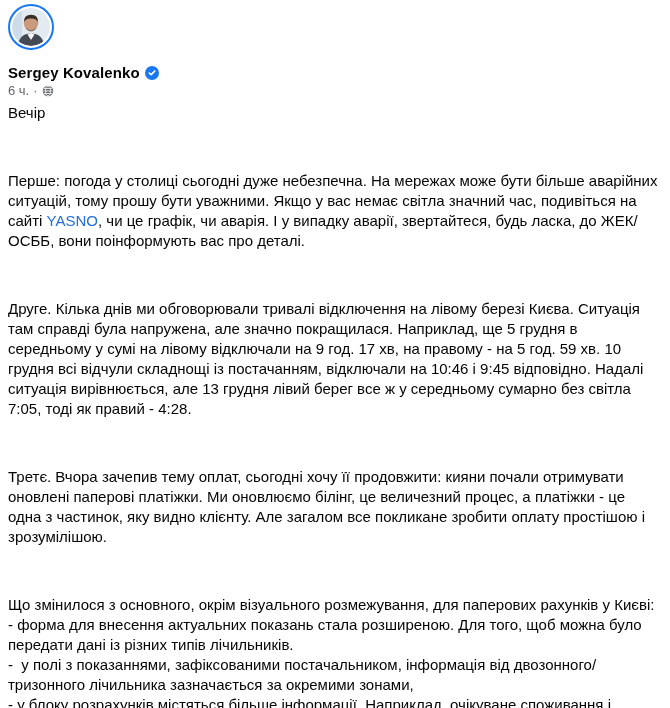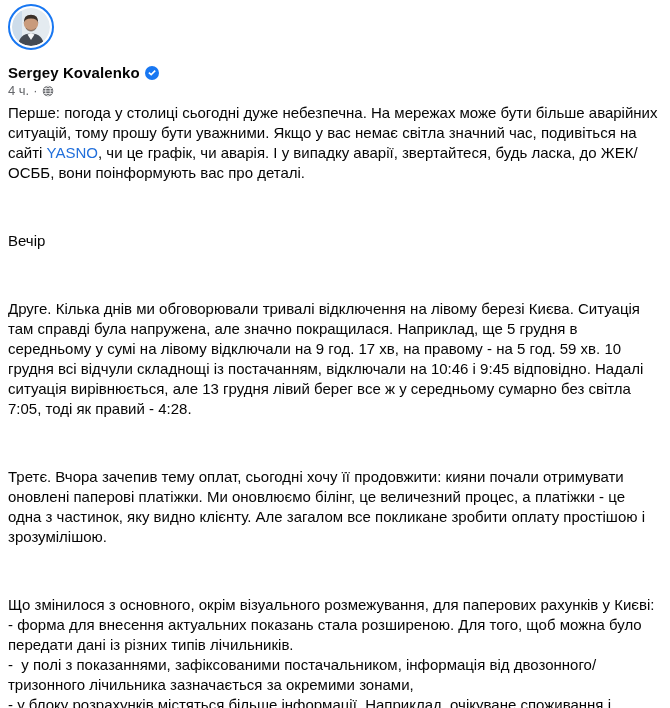--- a/index.html
+++ b/index.html
@@ -72,36 +72,36 @@
       <div class="author-row">
         <span class="author-name">Sergey Kovalenko</span>
         <span class="verified-badge">
           <svg viewBox="0 0 16 16">
             <circle cx="8" cy="8" r="8" fill="#1877F2"></circle>
             <path d="M7.1 11.2 L3.8 8.2 L5 6.9 L7 8.7 L11 4.6 L12.3 5.9 Z" fill="#ffffff"></path>
           </svg>
         </span>
       </div>
       <div class="meta-row">
-        <span class="timestamp">4 ч.</span>
+        <span class="timestamp">6 ч.</span>
         <span class="dot">·</span>
         <span class="globe-icon">
           <svg viewBox="0 0 16 16">
             <circle cx="8" cy="8" r="7" fill="#65676B"></circle>
             <ellipse cx="8" cy="8" rx="3.1" ry="6.4" fill="none" stroke="#ffffff" stroke-width="1.1"></ellipse>
             <path d="M1.6 8 H14.4 M2.6 4.6 H13.4 M2.6 11.4 H13.4" stroke="#ffffff" stroke-width="1.1" fill="none"></path>
           </svg>
         </span>
       </div>
     </div>
   </div>
 
   <div class="post-text">
+    <div class="para">Вечір</div>
     <div class="para"><span>Перше: погода у столиці сьогодні дуже небезпечна. На мережах може бути більше аварійних ситуацій, тому прошу бути уважними. Якщо у вас немає світла значний час, подивіться на сайті </span><a class="link">YASNO</a><span>, чи це графік, чи аварія. І у випадку аварії, звертайтеся, будь ласка, до ЖЕК/ОСББ, вони поінформують вас про деталі.</span></div>
-    <div class="para">Вечір</div>
     <div class="para">Друге. Кілька днів ми обговорювали тривалі відключення на лівому березі Києва. Ситуація там справді була напружена, але значно покращилася. Наприклад, ще 5 грудня в середньому у сумі на лівому відключали на 9 год. 17 хв, на правому - на 5 год. 59 хв. 10 грудня всі відчули складнощі із постачанням, відключали на 10:46 і 9:45 відповідно. Надалі ситуація вирівнюється, але 13 грудня лівий берег все ж у середньому сумарно без світла 7:05, тоді як правий - 4:28.</div>
     <div class="para">Третє. Вчора зачепив тему оплат, сьогодні хочу її продовжити: кияни почали отримувати оновлені паперові платіжки. Ми оновлюємо білінг, це величезний процес, а платіжки - це одна з частинок, яку видно клієнту. Але загалом все покликане зробити оплату простішою і зрозумілішою.</div>
     <div class="para">Що змінилося з основного, окрім візуального розмежування, для паперових рахунків у Києві:
 - форма для внесення актуальних показань стала розширеною. Для того, щоб можна було передати дані із різних типів лічильників.
 -  у полі з показаннями, зафіксованими постачальником, інформація від двозонного/тризонного лічильника зазначається за окремими зонами,
 - у блоку розрахунків містяться більше інформації. Наприклад, очікуване споживання і рекомендована сума до сплати,
 - також вказаний EIC-код та QR-код - для швидкої ідентифікації та зручної оплати.</div>
     
     
   </div>

